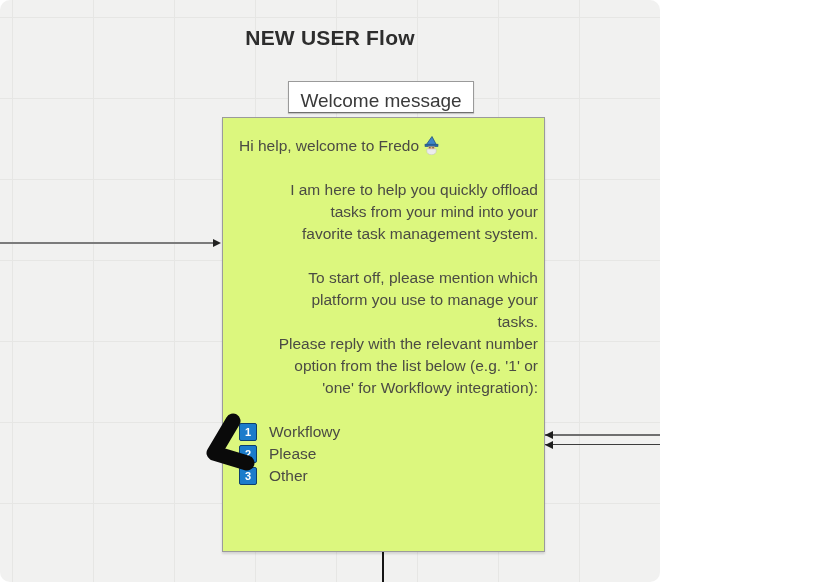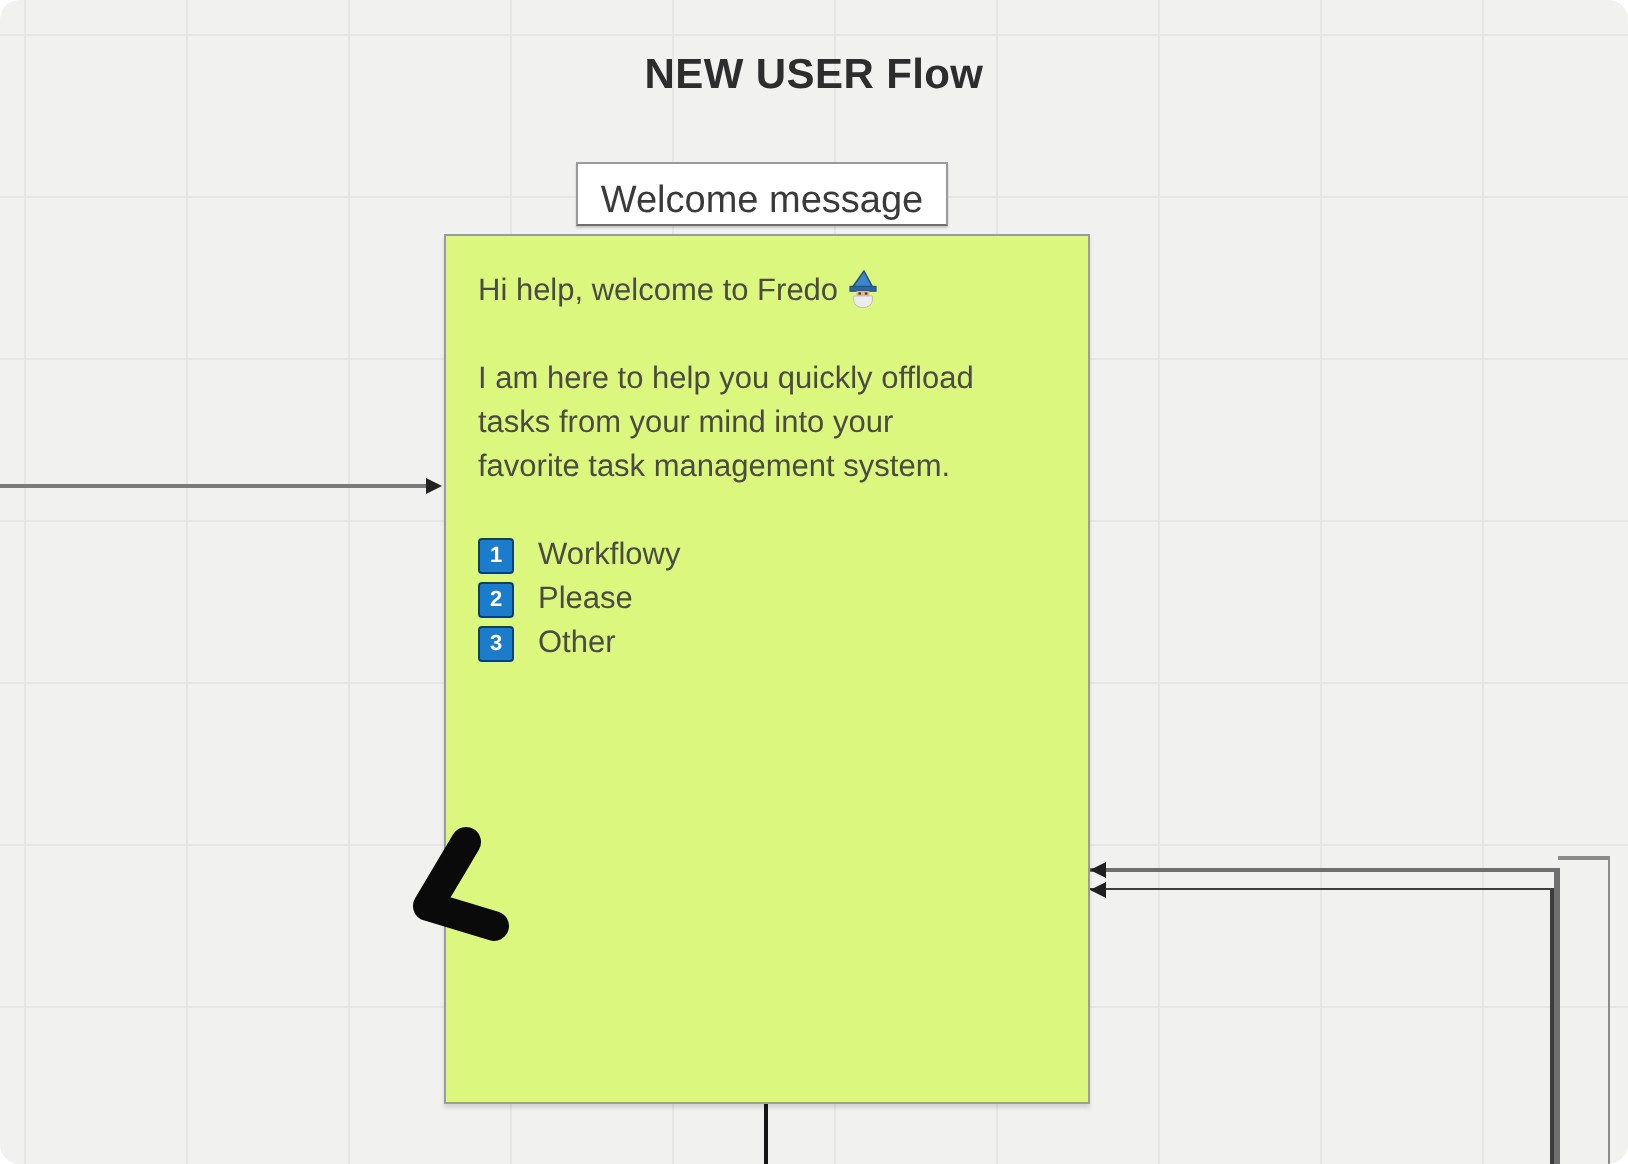--- a/index.html
+++ b/index.html
@@ -1,20 +1,20 @@
 <!DOCTYPE html>
 <html><head>
 <meta charset="utf-8">
 <style>
   html, body { margin: 0; padding: 0; }
   body { font-family: "Liberation Sans", sans-serif; }
 
   .canvas {
     position: relative;
-    width: 814px;
+    width: 660px;
     height: 582px;
     overflow: hidden;
     background-color: #f1f1f0;
     background-image:
       linear-gradient(to right, #e6e6e4 1px, transparent 1px),
       linear-gradient(to bottom, #e6e6e4 1px, transparent 1px);
     background-size: 81px 81px;
     background-position: 12px 17px;
     border-radius: 10px;
   }
@@ -67,20 +67,21 @@
     top: 17px;
     right: 6px;
     color: #4b4b44;
     font-size: 15.5px;
     line-height: 22px;
   }
 
   .note-inner p {
     margin: 0 0 22px 0;
     white-space: pre;
+    text-align: right;
   }
 
   .greeting-line { margin: 0 0 22px 0; white-space: pre; }
 
   .wizard-icon {
     display: inline-block;
     width: 19px;
     height: 19px;
     vertical-align: -4px;
     margin-left: 3px;
@@ -173,20 +174,26 @@
           <rect x="6.2" y="10.5" width="6.5" height="3.2" fill="#e8b686"></rect>
           <rect x="7.2" y="11.2" width="1.3" height="1.1" fill="#3a3a3a"></rect>
           <rect x="10.4" y="11.2" width="1.3" height="1.1" fill="#3a3a3a"></rect>
           <path d="M4.8 13 h9.4 v2.2 a4.7 3.6 0 0 1 -9.4 0 z" fill="#ececec" stroke="#bdbdbd" stroke-width="0.5"></path>
         </svg></div>
 
       <p>I am here to help you quickly offload
 tasks from your mind into your
 favorite task management system.</p>
 
+      <p>To start off, please mention which
+platform you use to manage your
+tasks.
+Please reply with the relevant number
+option from the list below (e.g. '1' or
+'one' for Workflowy integration):</p>
 
       <div class="options">
         <div class="option-row">
           <span class="num-badge">1</span>
           <span>Workflowy</span>
         </div>
         <div class="option-row">
           <span class="num-badge">2</span>
           <span>Please</span>
         </div>

